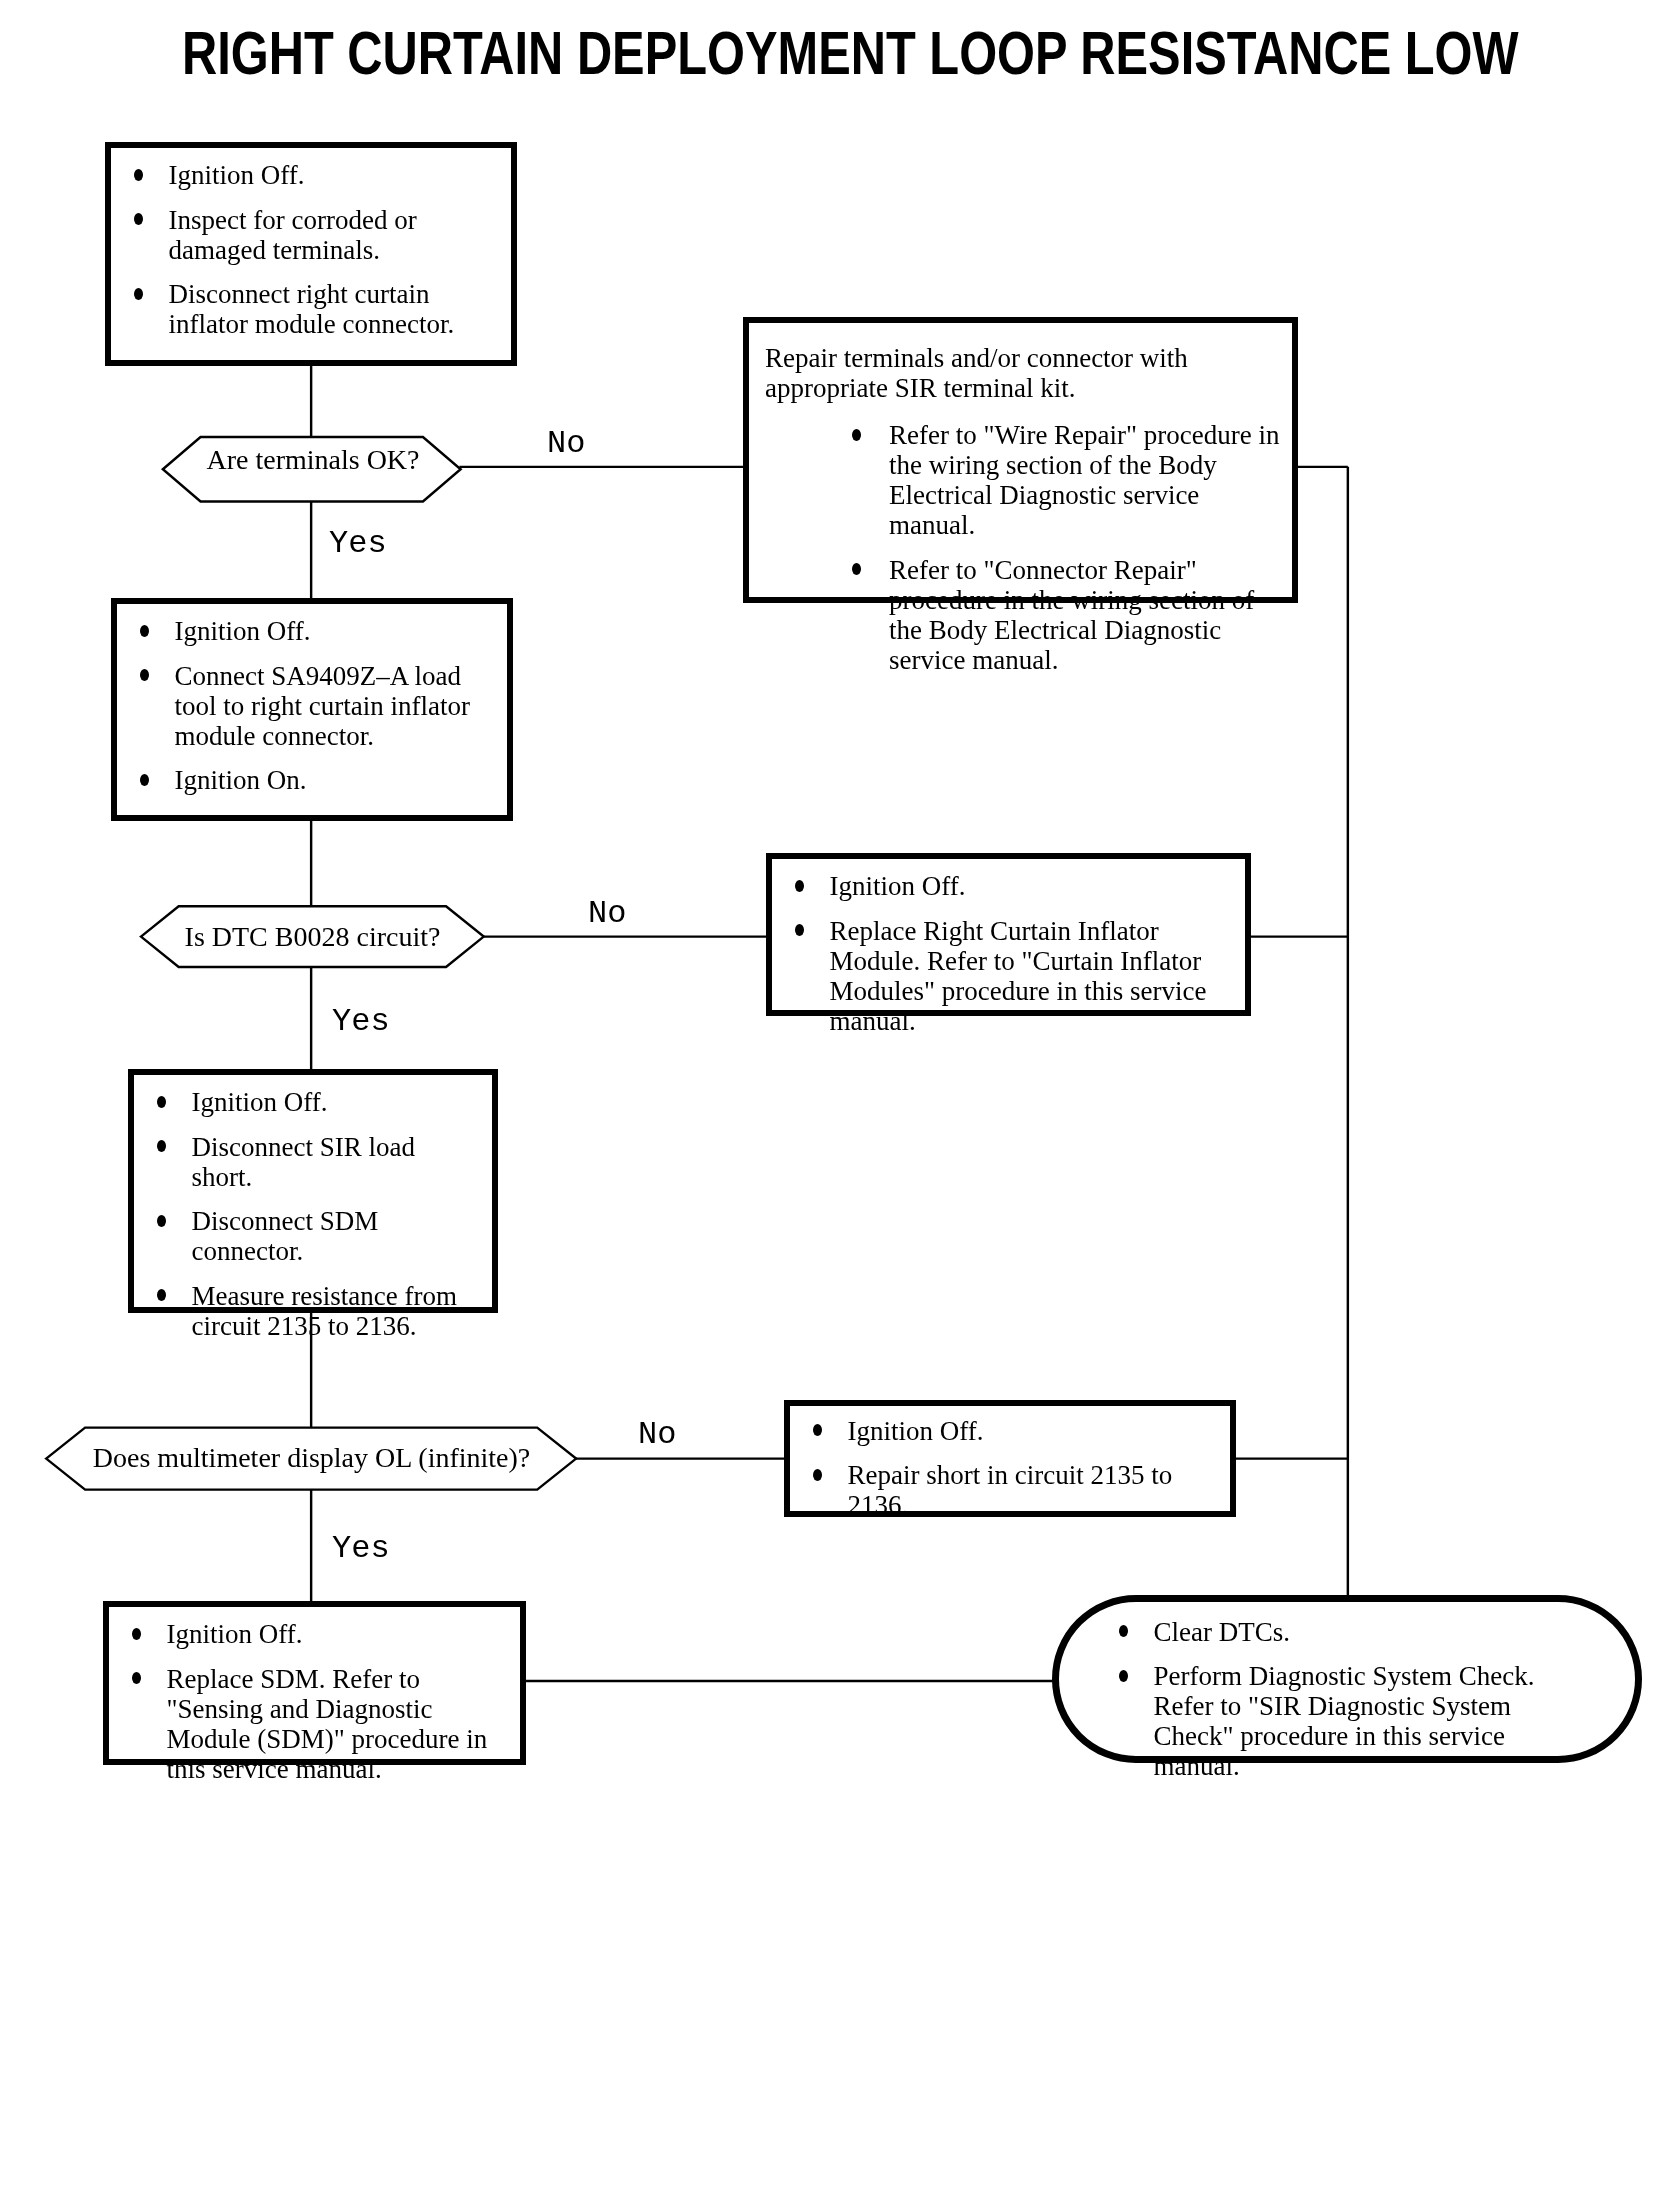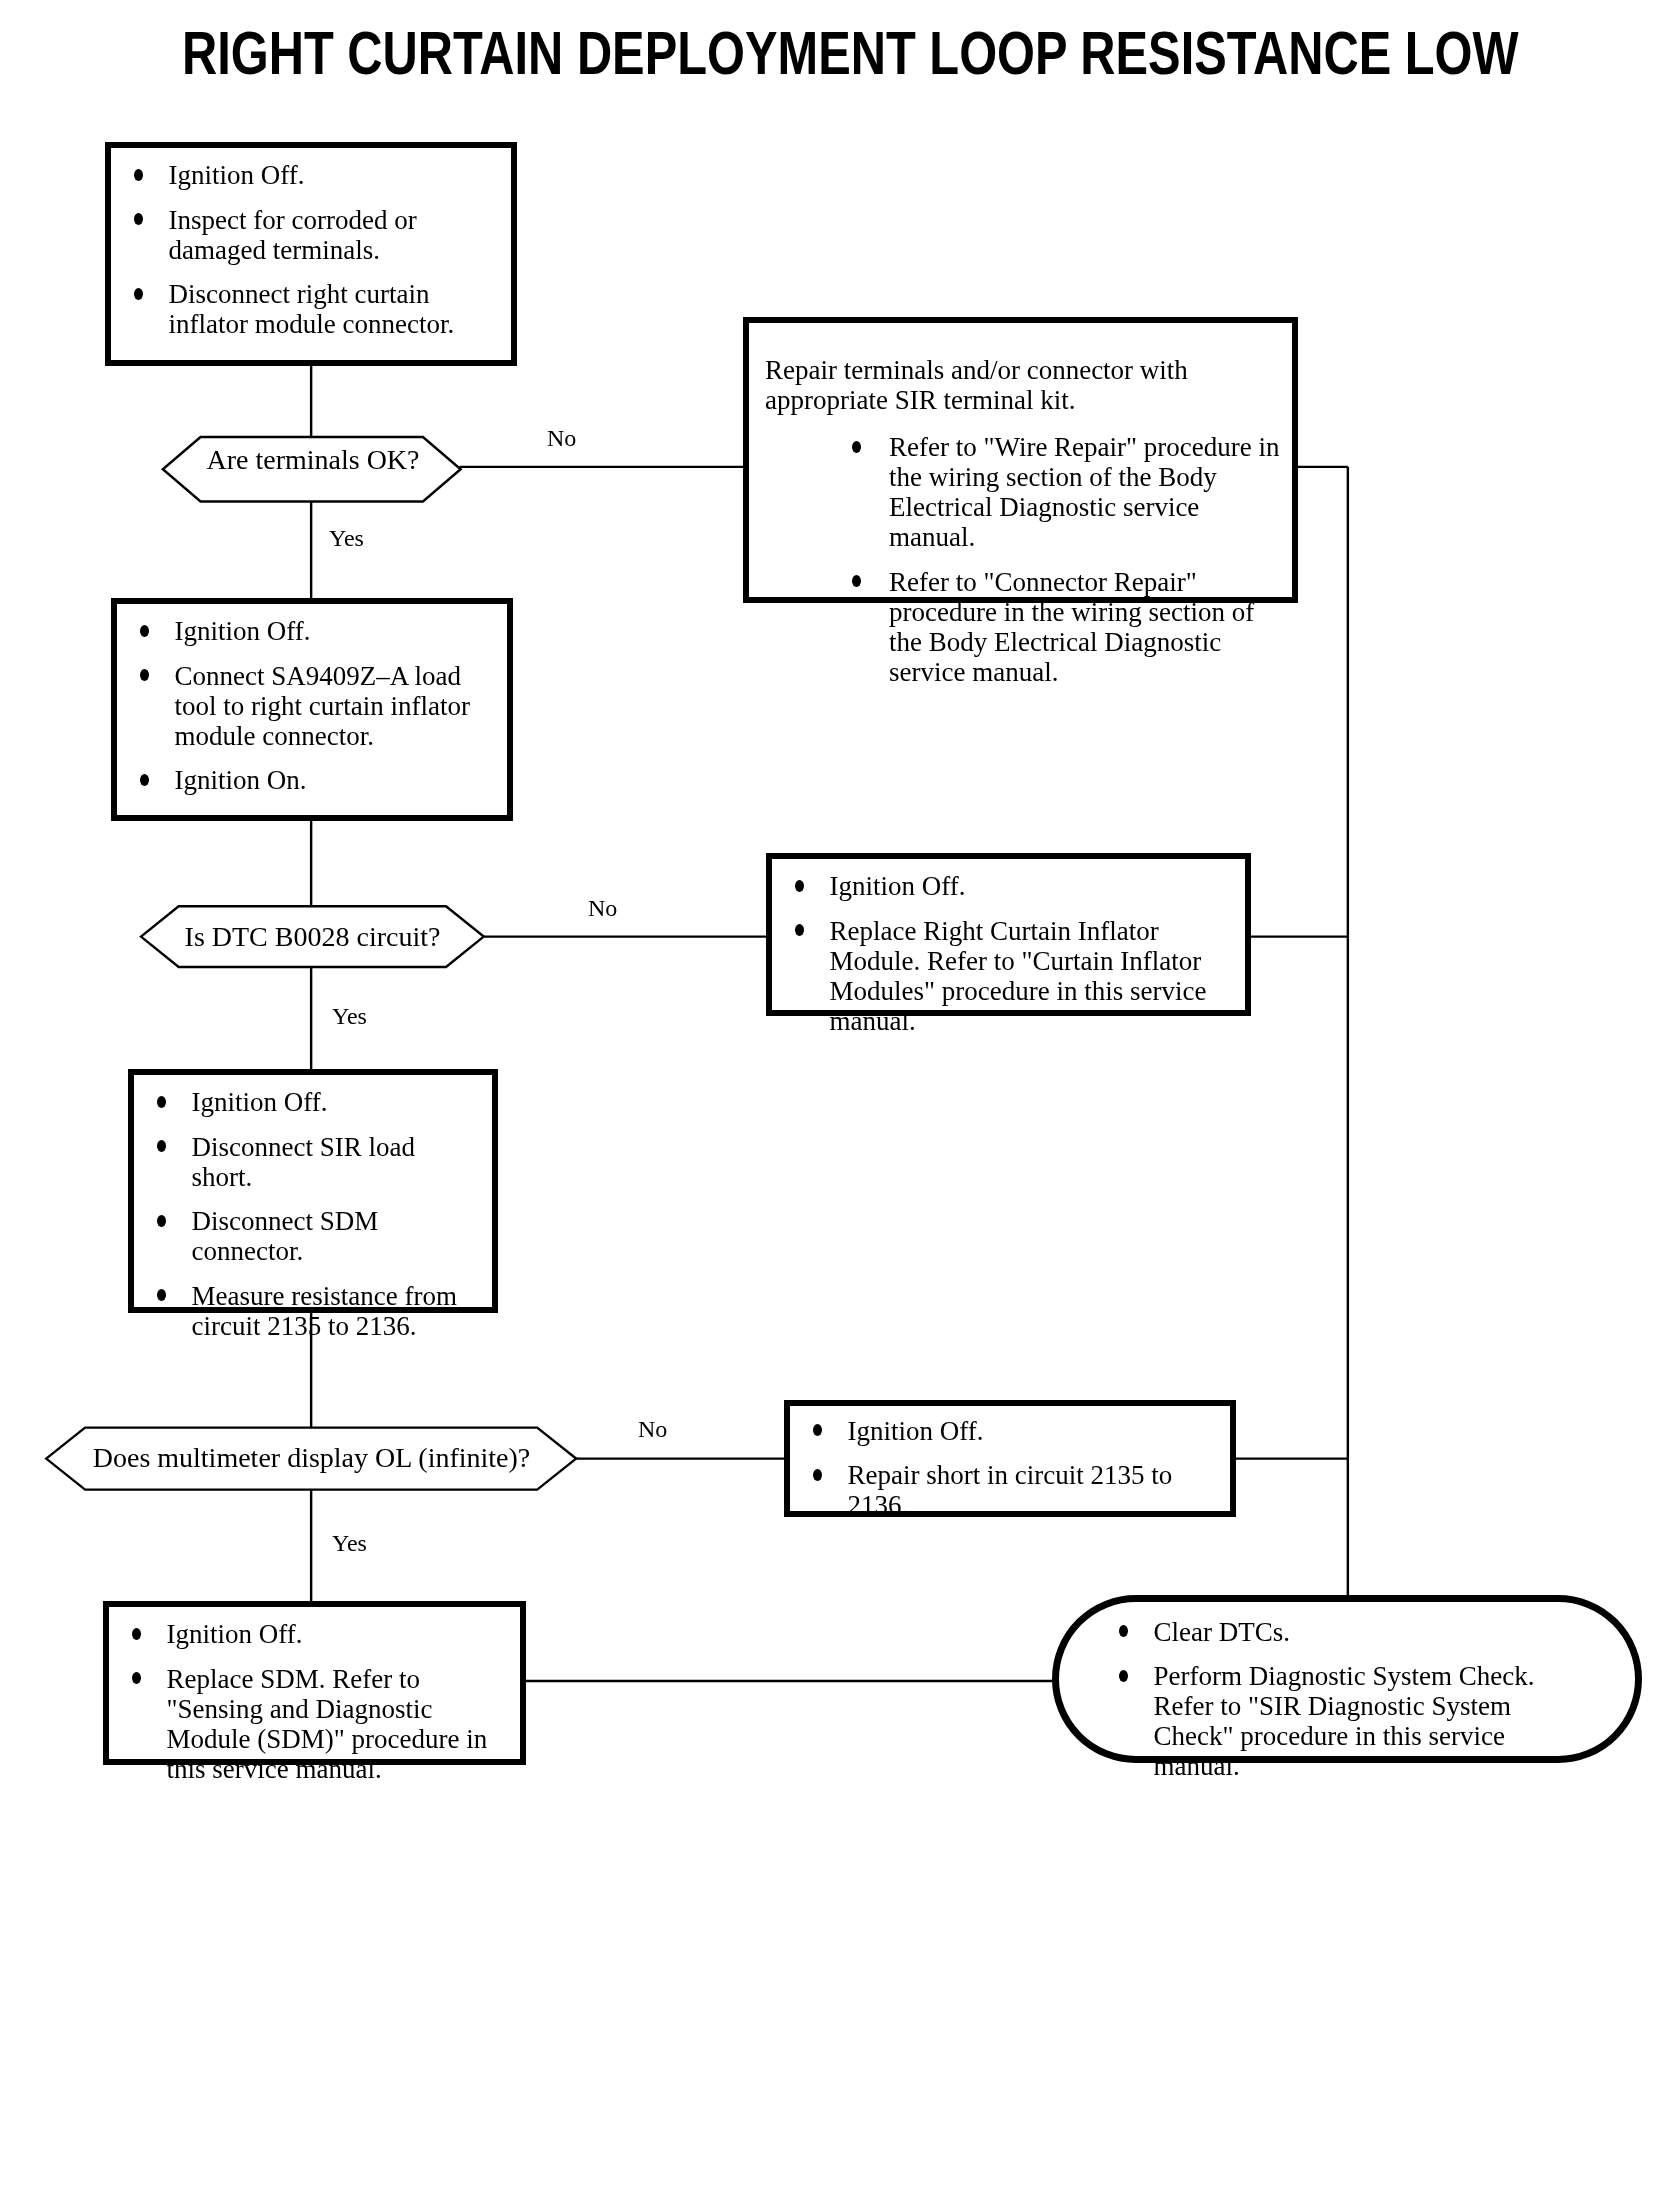--- a/index.html
+++ b/index.html
@@ -20,33 +20,33 @@
     font-size:27px; line-height:30px;
     padding:12px 12px 6px 0;
   }
   .li { display:flex; margin-bottom:14.6px; }
   .dot {
     flex:0 0 auto; width:9px; height:12px; border-radius:50%;
     background:#000; margin:8.5px 25.5px 0 23px;
   }
   .li-text { flex:1 1 auto; }
   .repair { padding-top:16px; }
-  .repair .intro { margin:16px 79px 17px 16px; }
+  .repair .intro { margin:4px 79px 17px 16px; }
   .repair .dot { margin-left:103px; margin-right:28px; }
   .sdm { padding-right:28px; }
   .stadium {
     border-width:7.3px; border-radius:88px;
     padding:14.6px 91px 6px 36px;
   }
   .stadium .dot { margin-left:24px; }
   .qtext {
     position:absolute; display:flex; align-items:center; justify-content:center;
     text-align:center; font-size:28px; line-height:30px;
   }
-  .edge { position:absolute; font-size:24px; }
+  .edge { position:absolute; font-size:32px;font-family:Liberation Mono, monospace; }
 </style>
 </head>
 <body>
 
 <div class="page">
 
   <div class="title">RIGHT CURTAIN DEPLOYMENT LOOP RESISTANCE LOW</div>
 
   <svg class="wires" width="1676" height="2205" viewBox="0 0 2758 3628">
     <g stroke="#000000" stroke-width="4" fill="none">

